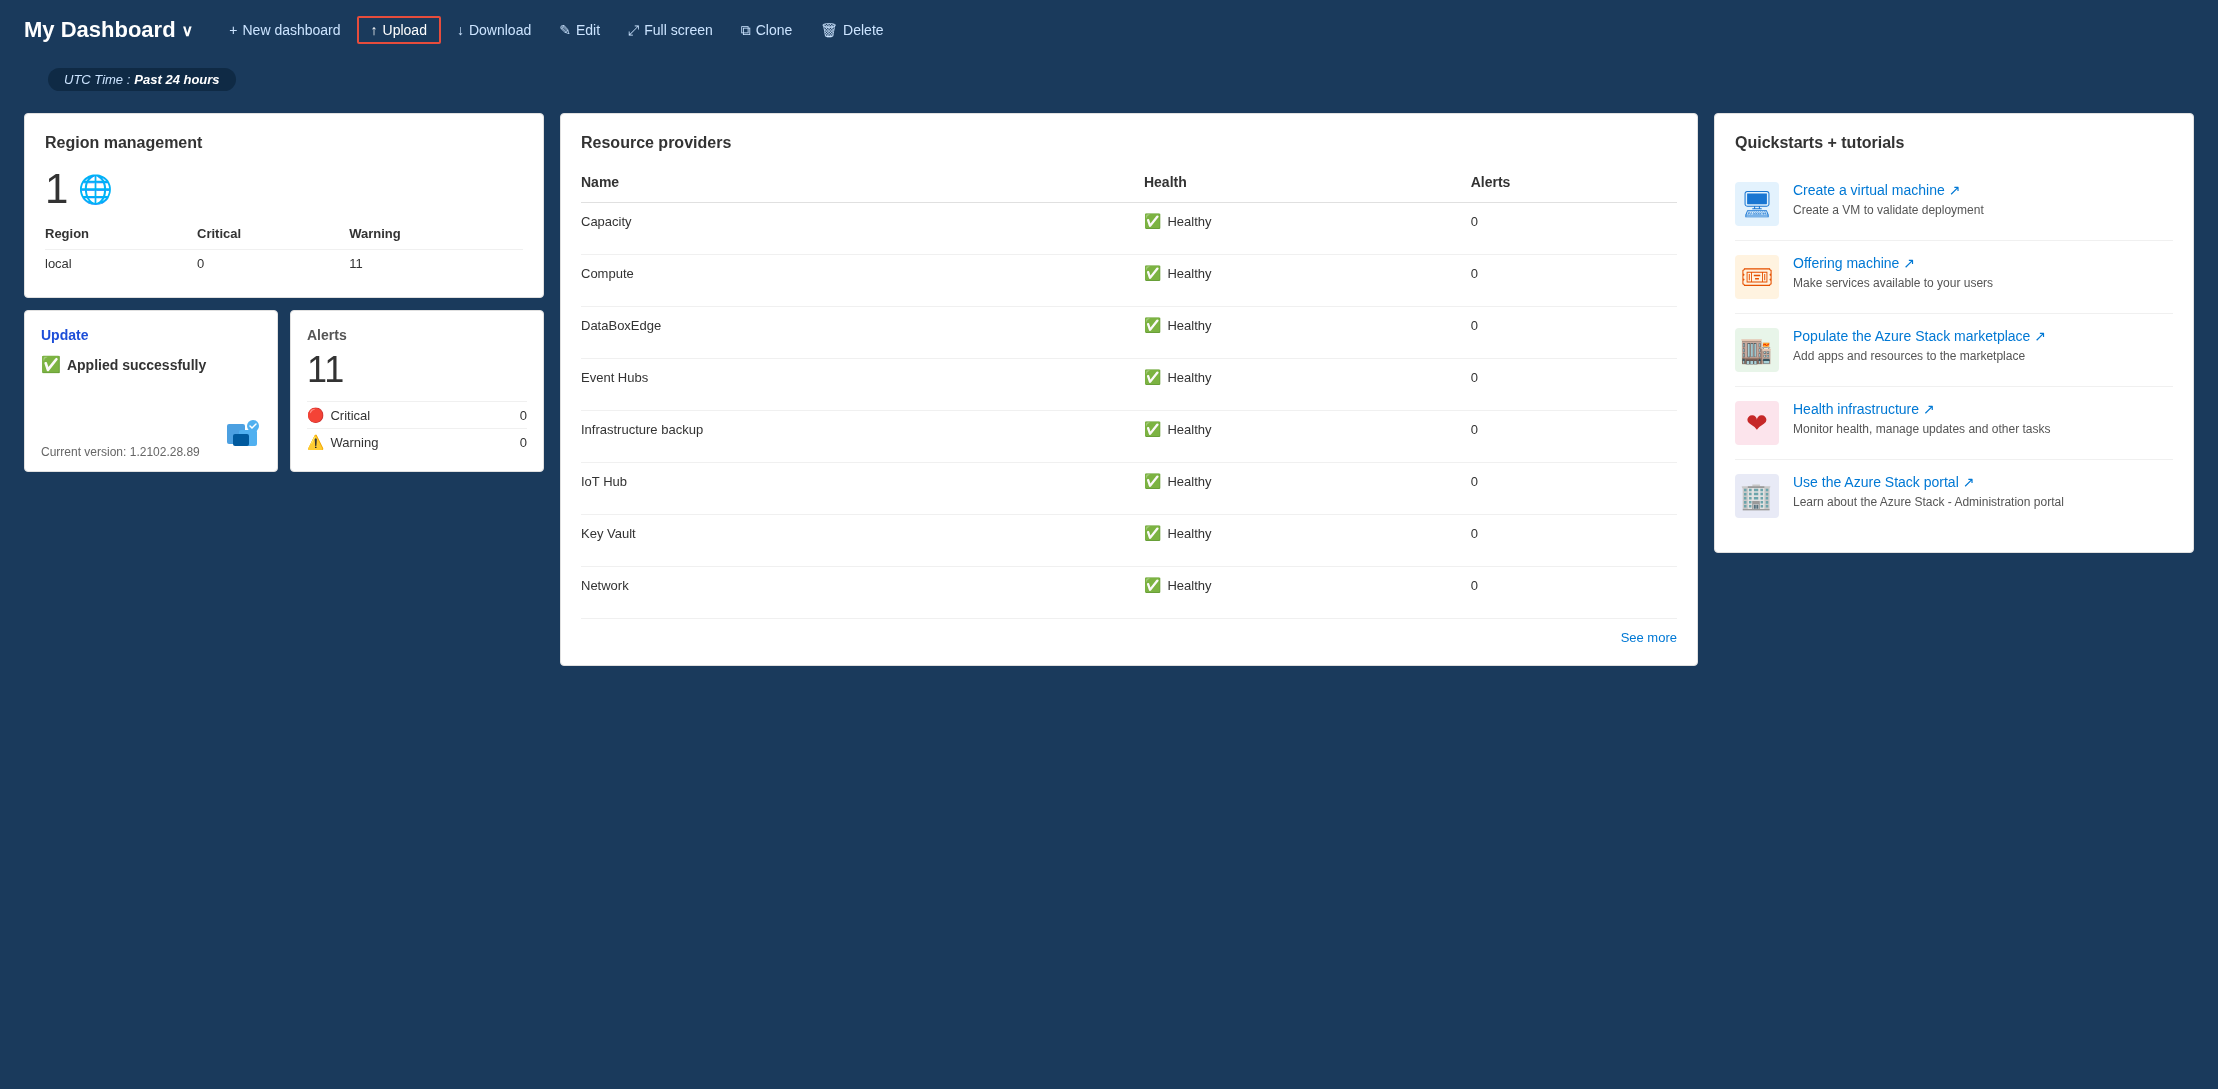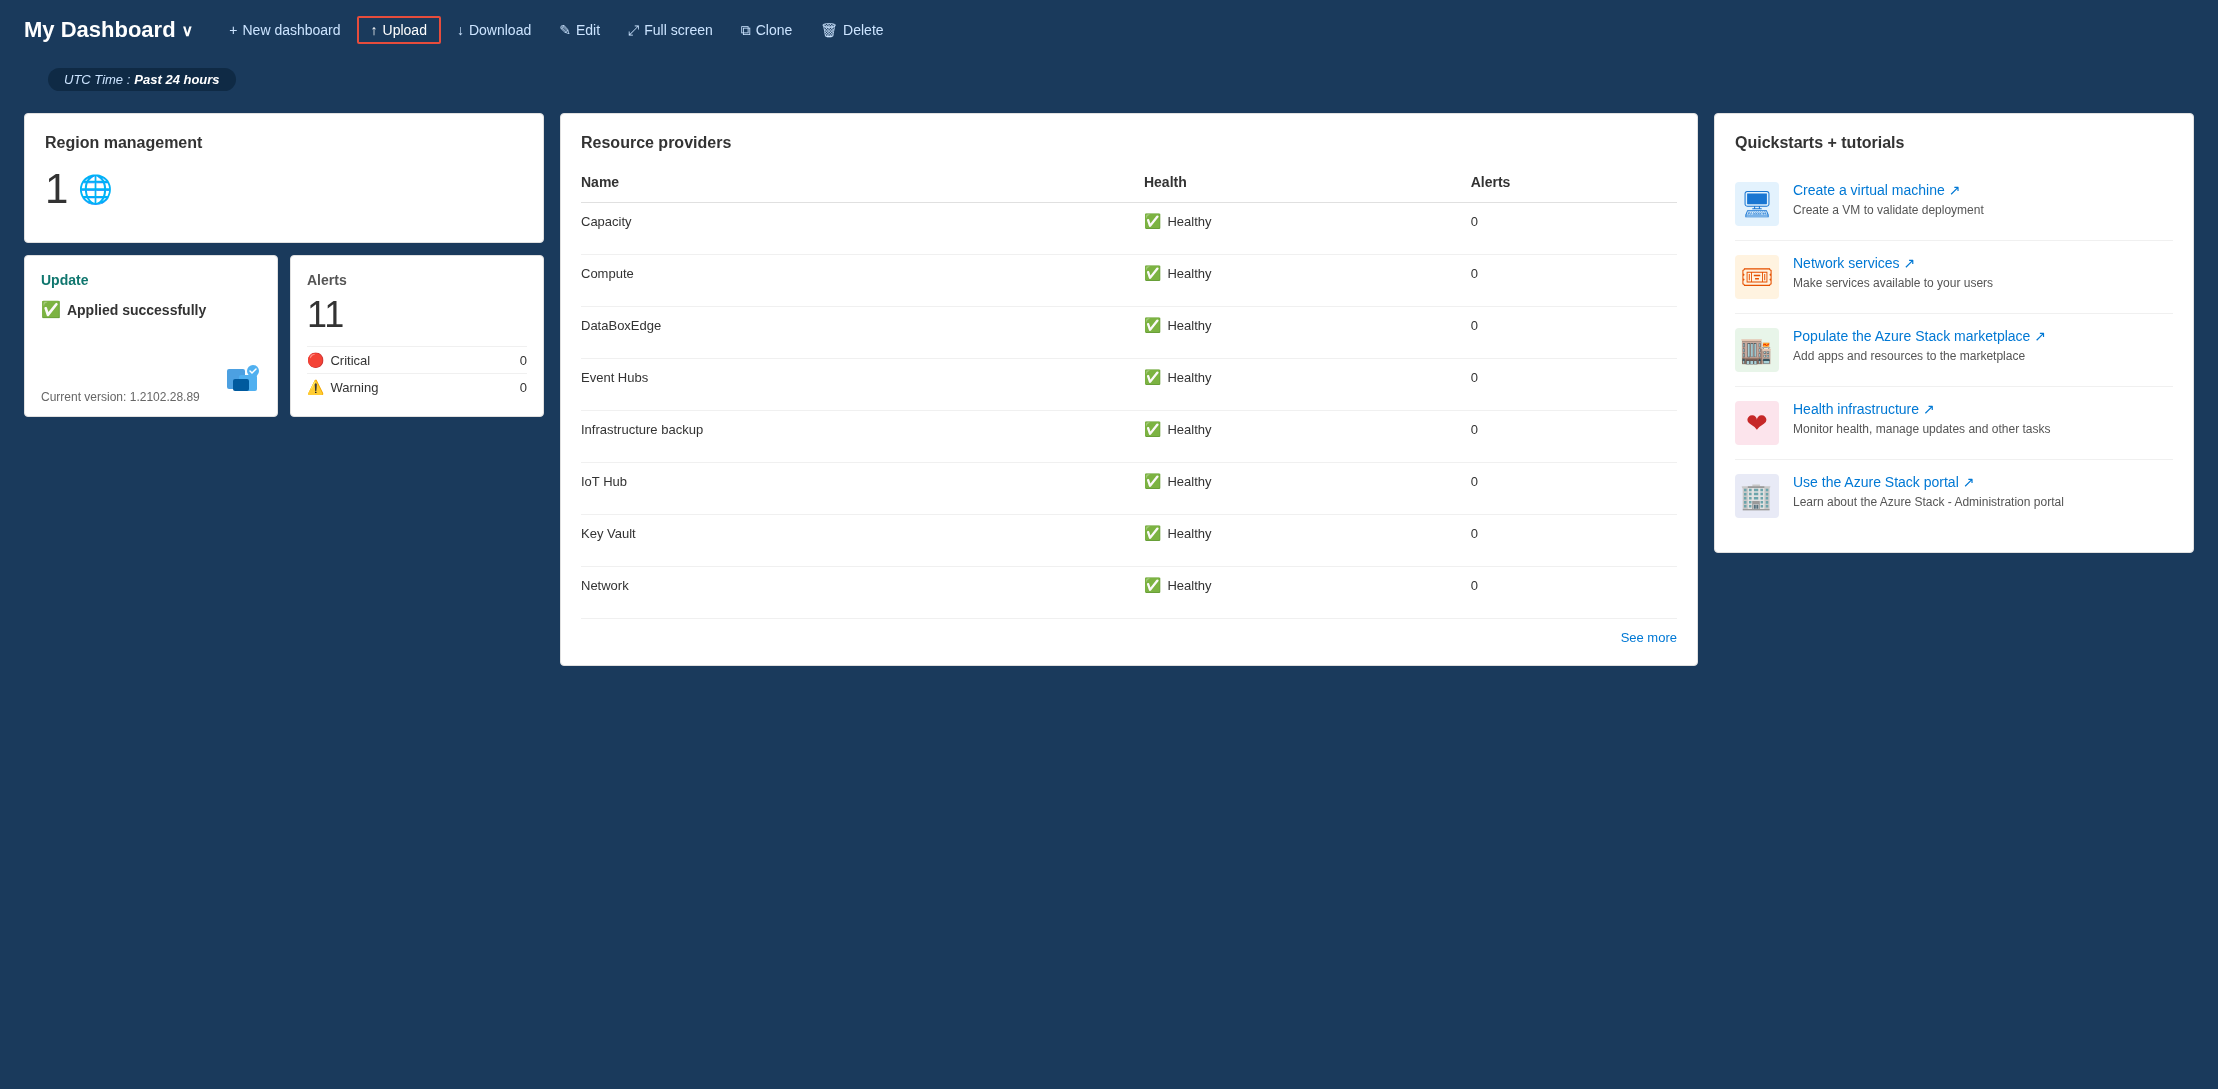--- a/index.html
+++ b/index.html
@@ -144,21 +144,21 @@
       flex: 1;
       background: #fff;
       border: 1px solid #e0e0e0;
       border-radius: 4px;
       padding: 16px;
       position: relative;
     }
     .update-title {
       font-size: 14px;
       font-weight: 600;
-      color: #0f766e;
+      color: #1d4ed8;
       margin-bottom: 12px;
     }
     .update-status {
       display: flex;
       align-items: center;
       gap: 6px;
       font-size: 14px;
       font-weight: 600;
       color: #333;
     }
@@ -364,20 +364,36 @@
 <div class="main-content">
 
   <div class="left-col">
 
     <div class="card region-card">
       <div class="card-title">Region management</div>
       <div class="region-count-row">
         <span class="region-count">1</span>
         <span class="globe-icon">🌐</span>
       </div>
+      <table class="region-table">
+        <thead>
+          <tr>
+            <th>Region</th>
+            <th>Critical</th>
+            <th>Warning</th>
+          </tr>
+        </thead>
+        <tbody id="region-table-body">
+        <tr>
+    <td>local</td>
+    <td>0</td>
+    <td>11</td>
+  </tr>
+          </tbody>
+      </table>
     </div>
 
     <div class="bottom-left-row">
 
       <div class="update-card" style="min-height:140px;">
         <div class="update-title">Update</div>
         <div class="update-status">
           <span class="check-green">✅</span>
           <span>Applied successfully</span>
         </div>
@@ -530,21 +546,21 @@
       </a>
       <div class="qs-desc">Create a VM to validate deployment</div>
     </div>
   </div>
           <div class="qs-item">
     <div class="qs-icon offering-icon-bg" style="color:#e65100">
       🎟
     </div>
     <div class="qs-text-block">
       <a class="qs-link" href="#">
-        Network services ↗
+        Offering machine ↗
       </a>
       <div class="qs-desc">Make services available to your users</div>
     </div>
   </div>
           <div class="qs-item">
     <div class="qs-icon marketplace-icon-bg" style="color:#2e7d32">
       🏬
     </div>
     <div class="qs-text-block">
       <a class="qs-link" href="#">

